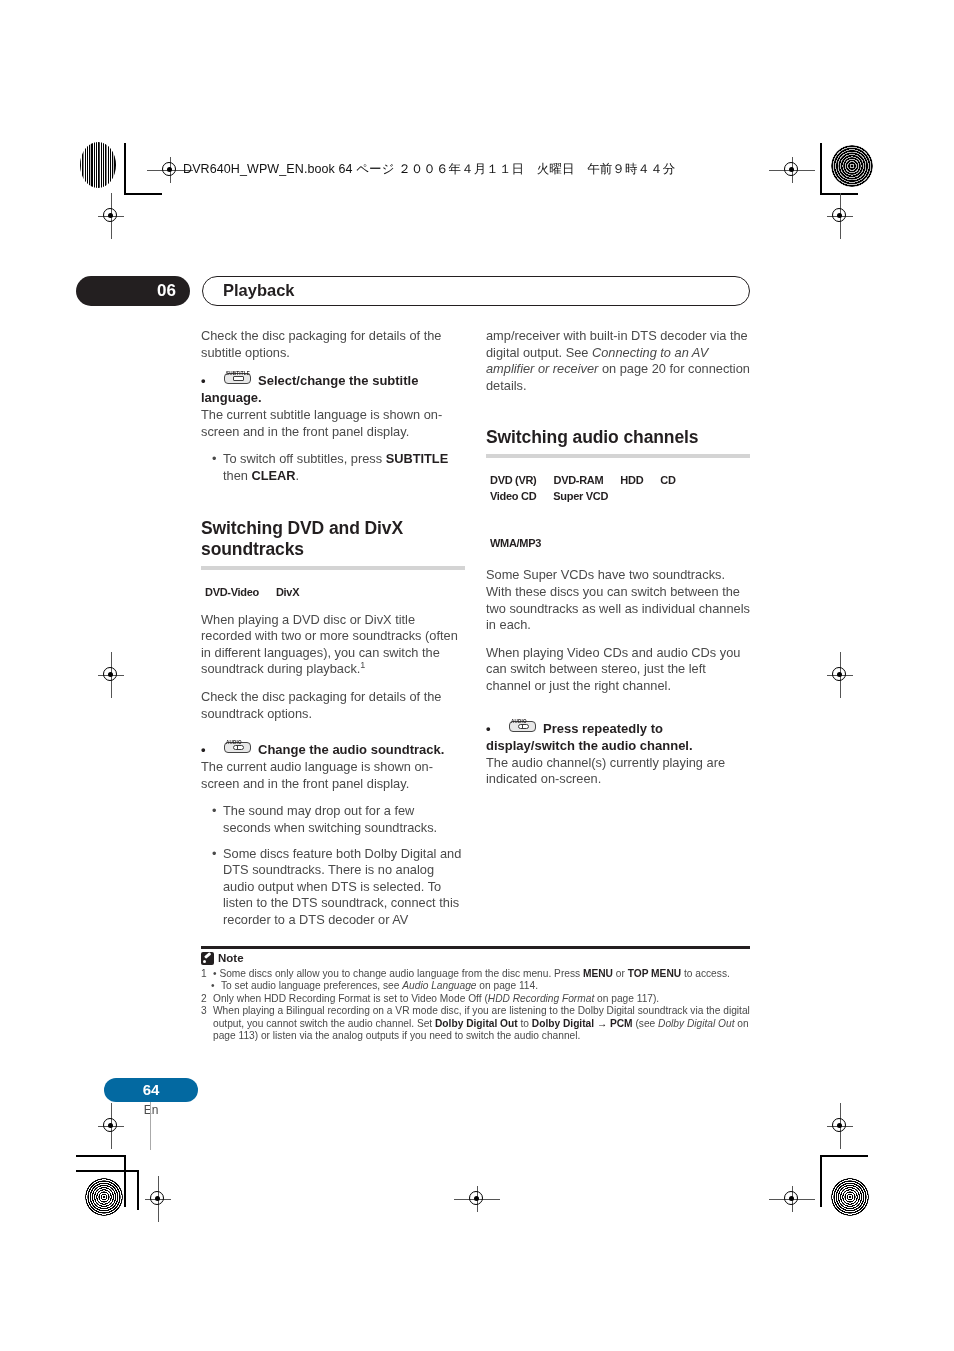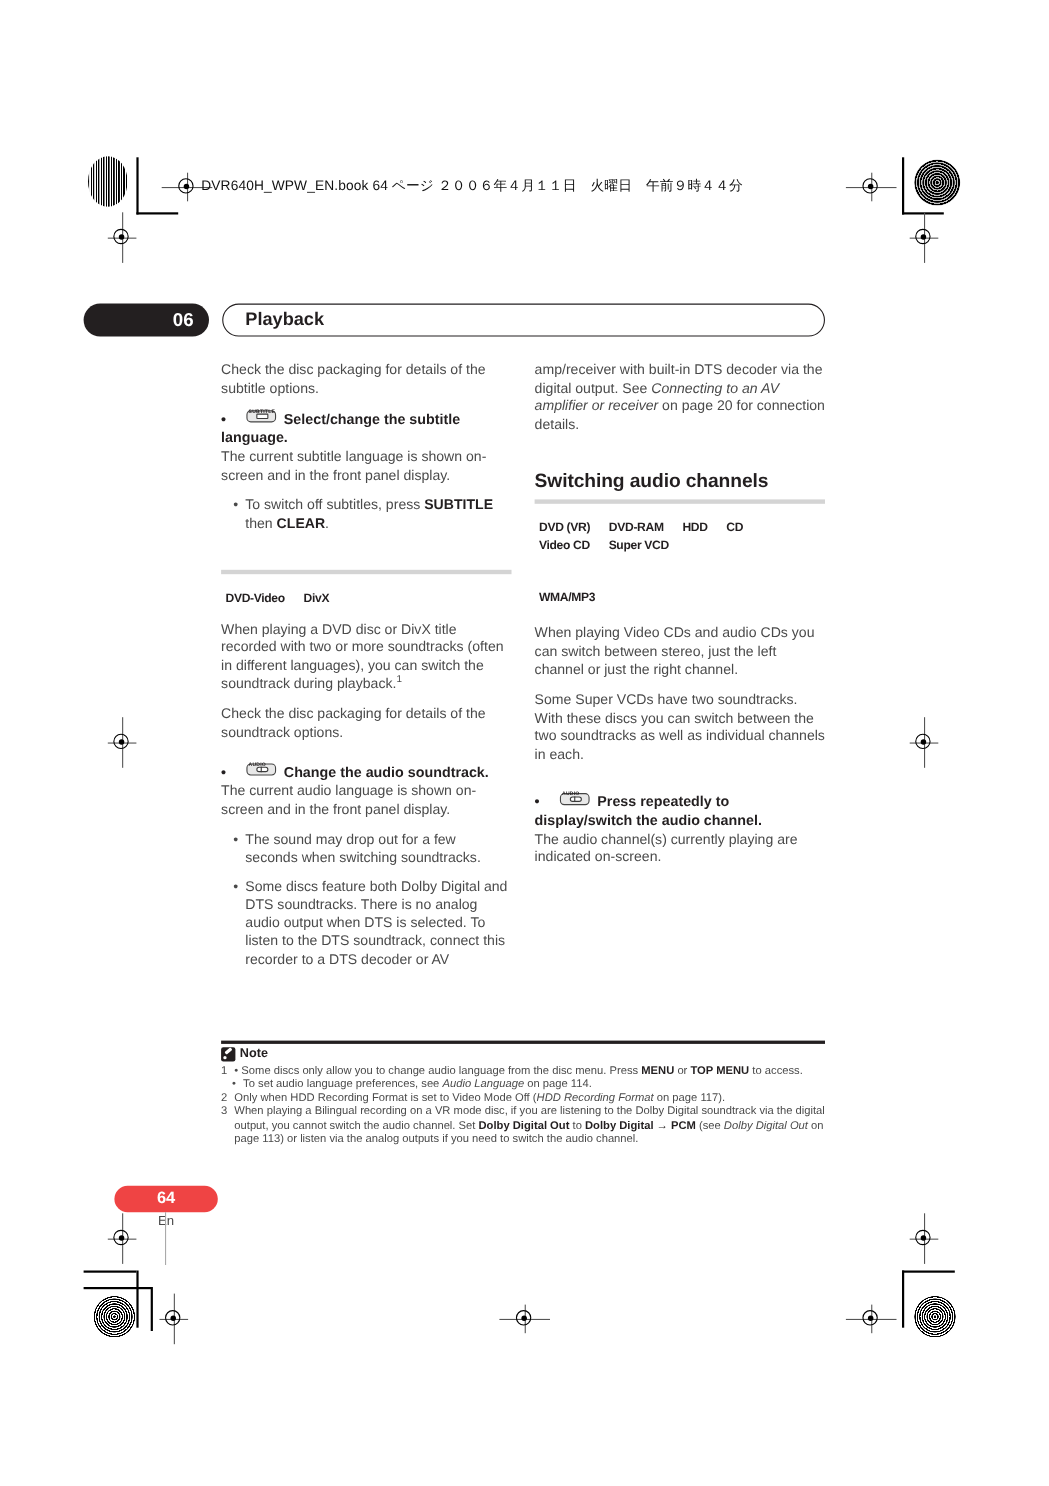--- a/index.html
+++ b/index.html
@@ -350,21 +350,21 @@
   .page-footer {
     position: absolute;
     left: 104px;
     top: 1078px;
     width: 94px;
     text-align: center;
   }
   .page-pill {
     width: 94px;
     height: 24px;
-    background: #ef4444;
+    background: #0369a1;
     border-radius: 12px;
     color: #fff;
     font-weight: bold;
     font-size: 15px;
     line-height: 24px;
     text-align: center;
     box-sizing: border-box;
   }
   .page-lang {
     font-size: 12px;
@@ -485,20 +485,21 @@
   </div>
 
   <p class="body" style="margin-top:1px;">The current subtitle language is shown on-screen and in the front panel display.</p>
 
   <ul class="sub">
     <li><span>To switch off subtitles, press </span><b class="kw">SUBTITLE</b><span> then </span><b class="kw">CLEAR</b><span>.</span></li>
   </ul>
 
   <div class="spacer-lg"></div>
 
+  <h2 class="section">Switching DVD and DivX soundtracks</h2>
   <div class="section-rule"></div>
 
   <div class="badge-row">
     <span class="badge">DVD-Video</span><span class="badge">DivX</span>
   </div>
 
   <p class="body"><span>When playing a DVD disc or DivX title recorded with two or more soundtracks (often in different languages), you can switch the soundtrack during playback.</span><sup class="fn">1</sup></p>
 
   <p class="body">Check the disc packaging for details of the soundtrack options.</p>
 
@@ -528,23 +529,23 @@
 
   <div class="badge-row" style="margin-bottom:31px;">
     <span class="badge">DVD (VR)</span><span class="badge">DVD-RAM</span><span class="badge">HDD</span><span class="badge">CD</span><span class="badge">Video CD</span><span class="badge">Super VCD</span>
   </div>
 
   <div class="badge-row" style="margin-bottom:16px;">
     <span class="badge">WMA/MP3</span>
   </div>
 
 
+  <p class="body">Some Super VCDs have two soundtracks. With these discs you can switch between the two soundtracks as well as individual channels in each.</p>
+
   <p class="body">When playing Video CDs and audio CDs you can switch between stereo, just the left channel or just the right channel.</p>
-
-  <p class="body">Some Super VCDs have two soundtracks. With these discs you can switch between the two soundtracks as well as individual channels in each.</p>
 
   <div class="spacer-md"></div>
 
   <div class="bullet-main">
     <span class="dot">•</span><span class="btn-icon audio"><span class="btn-label">AUDIO</span><span class="inner"></span></span><span>Press repeatedly to display/switch the audio channel.</span>
   </div>
 
   <p class="body" style="margin-top:1px;">The audio channel(s) currently playing are indicated on-screen.</p>
 
 </div>

